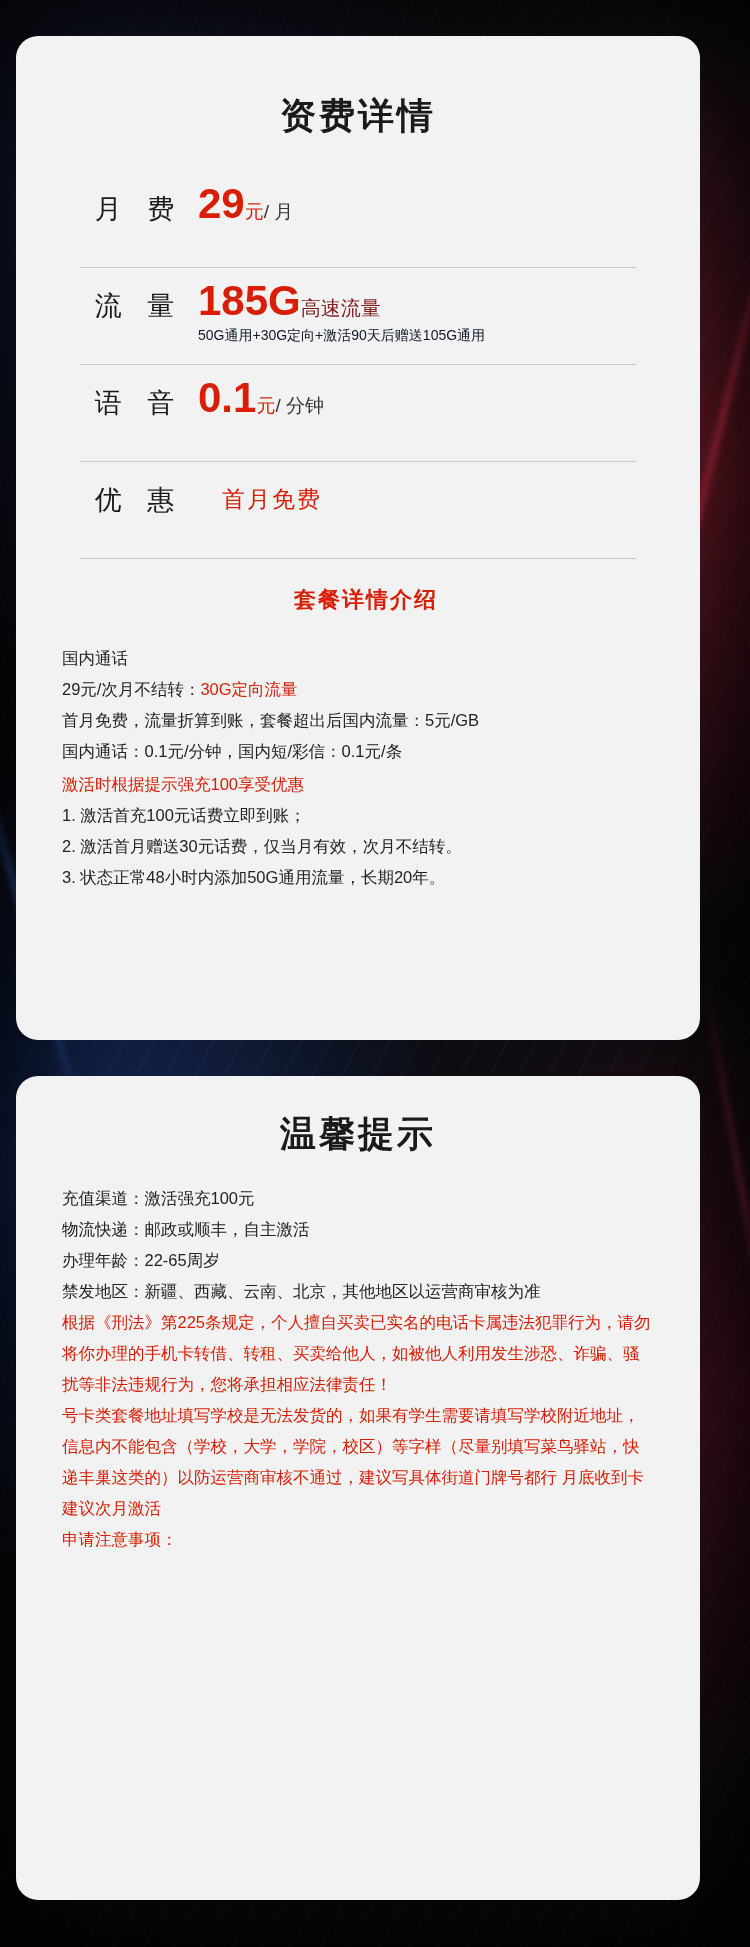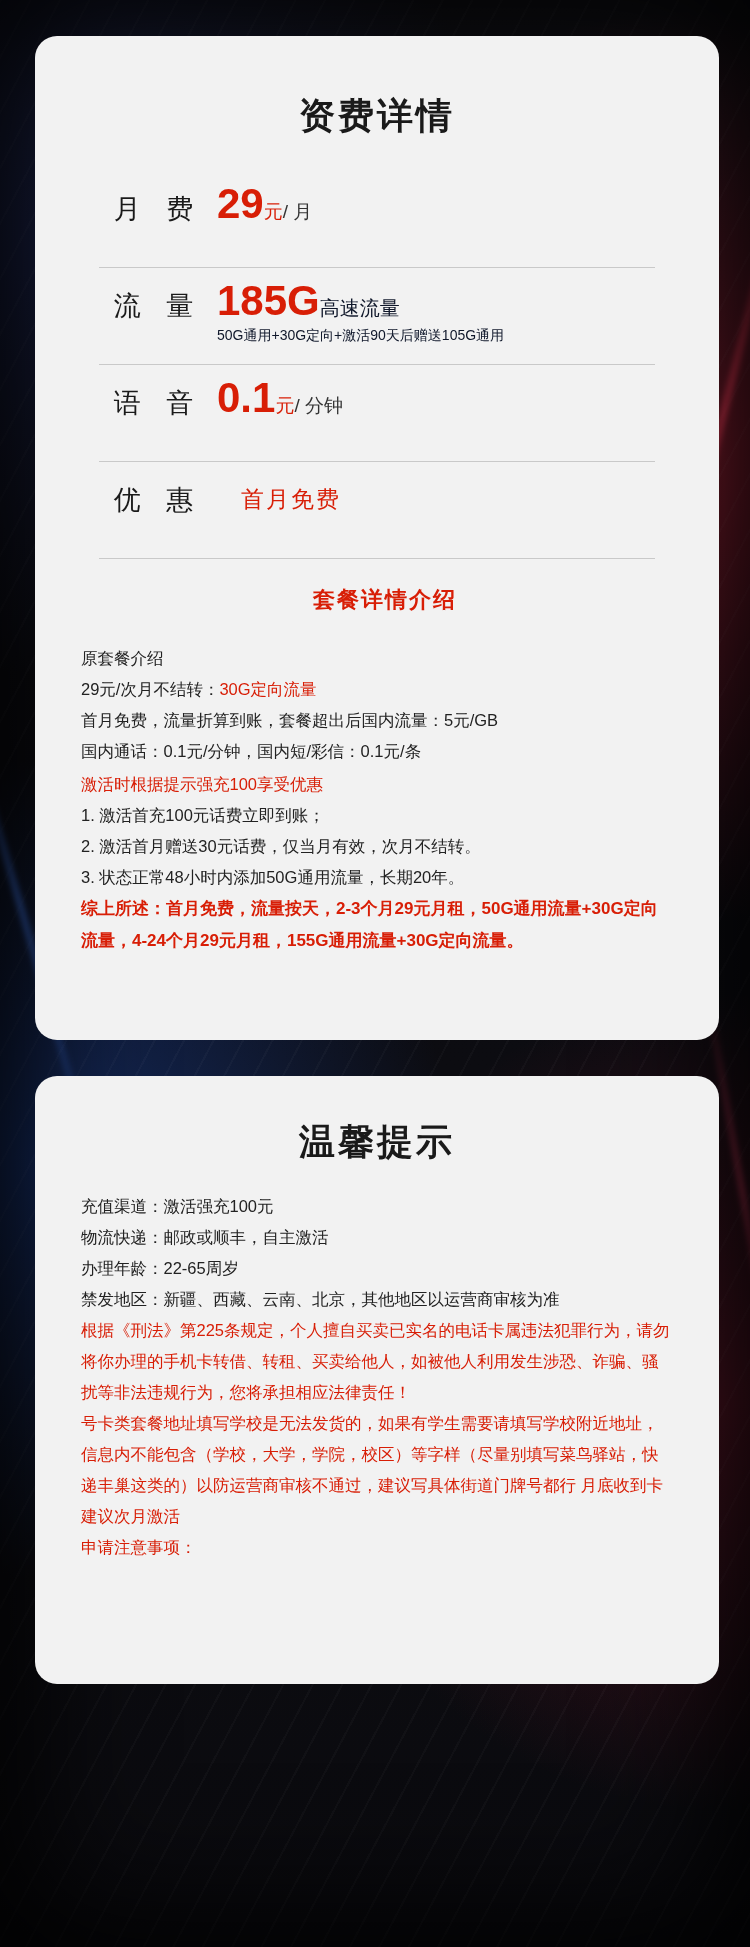--- a/index.html
+++ b/index.html
@@ -64,28 +64,28 @@
   }
   .edge-shade {
     position: absolute;
     inset: 0;
     box-shadow: inset 0 0 120px 40px rgba(0,0,0,.85);
   }
 
   
   .card {
     position: absolute;
-    left: 35px;
+    left: 16px;
     width: 684px;
     background: #f2f2f2;
     border-radius: 22px;
     box-sizing: border-box;
   }
   #card-fee { top: 36px; height: 1004px; padding: 0 0 10px 0; }
-  #card-tips { top: 1076px; height: 608px; padding: 8px 0 10px 0; }
+  #card-tips { top: 1076px; height: 824px; padding: 0 0 10px 0; }
 
   .card-title {
     text-align: center;
     font-size: 36px;
     font-weight: bold;
     color: #1a1a1a;
     letter-spacing: 3px;
     padding-top: 56px;
   }
   #card-tips .card-title { padding-top: 34px; }
@@ -127,21 +127,21 @@
     color: #d81e06;
     font-weight: normal;
   }
   .unit-dark {
     font-size: 19px;
     color: #333;
     font-weight: normal;
   }
   .suffix-dark {
     font-size: 20px;
-    color: #0f172a;
+    color: #7f1d1d;
   }
   .sub-note {
     font-size: 14px;
     color: #0f172a;
     margin-top: 3px;
     letter-spacing: 0;
   }
   .promo-text {
     font-size: 23px;
     color: #d81e06;
@@ -235,29 +235,28 @@
       <div class="spec-value">
         <span class="promo-text">首月免费</span>
       </div>
     </div>
 
   </div>
 
   <div class="sub-title">套餐详情介绍</div>
 
   <div class="detail-block">
-    <p>原套餐介绍</p>
+    <p>国内通话</p>
     <p><span>29元/次月不结转：</span><span class="red">30G定向流量</span></p>
     <p>首月免费，流量折算到账，套餐超出后国内流量：5元/GB</p>
     <p>国内通话：0.1元/分钟，国内短/彩信：0.1元/条</p>
     <p class="redblock">激活时根据提示强充100享受优惠</p>
     <p>1. 激活首充100元话费立即到账；</p>
     <p>2. 激活首月赠送30元话费，仅当月有效，次月不结转。</p>
     <p>3. 状态正常48小时内添加50G通用流量，长期20年。</p>
-    <p class="summary">综上所述：首月免费，流量按天，2-3个月29元月租，50G通用流量+30G定向流量，4-24个月29元月租，155G通用流量+30G定向流量。</p>
   </div>
 
 </div>
 
 <div class="card" id="card-tips">
   <div class="card-title">温馨提示</div>
 
   <div class="tips-block">
     <p>充值渠道：激活强充100元</p>
     <p>物流快递：邮政或顺丰，自主激活</p>

